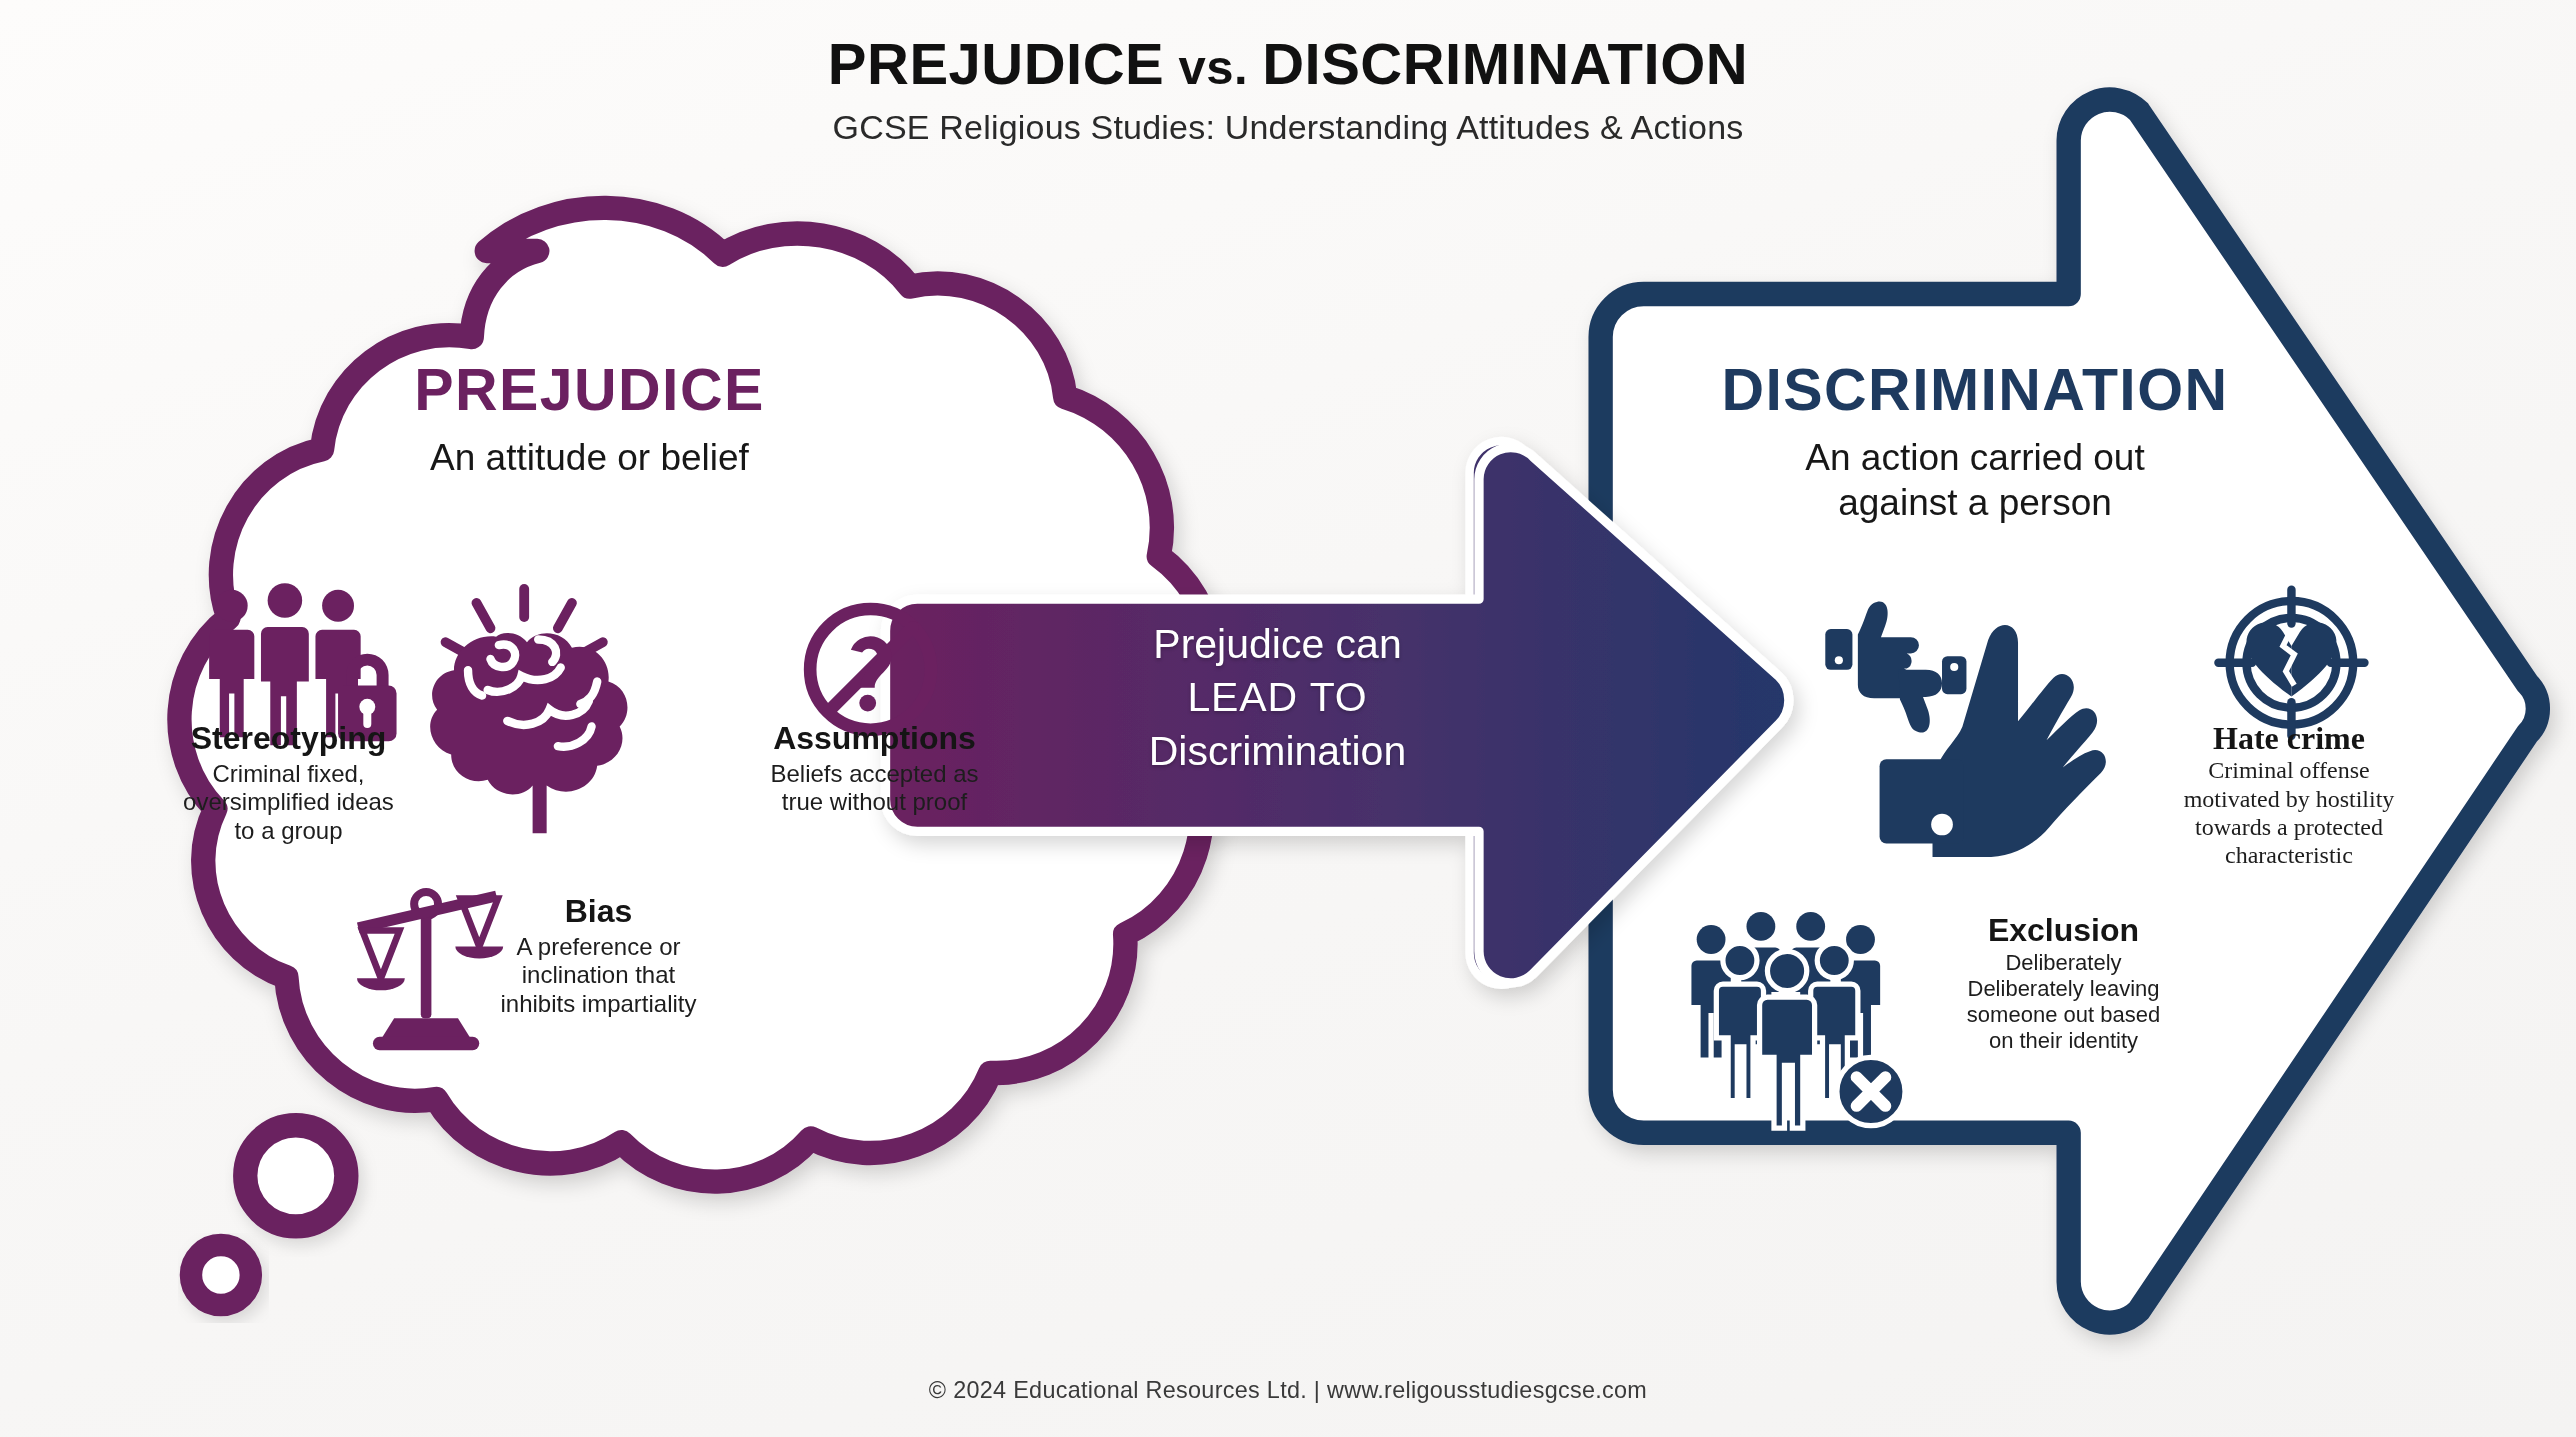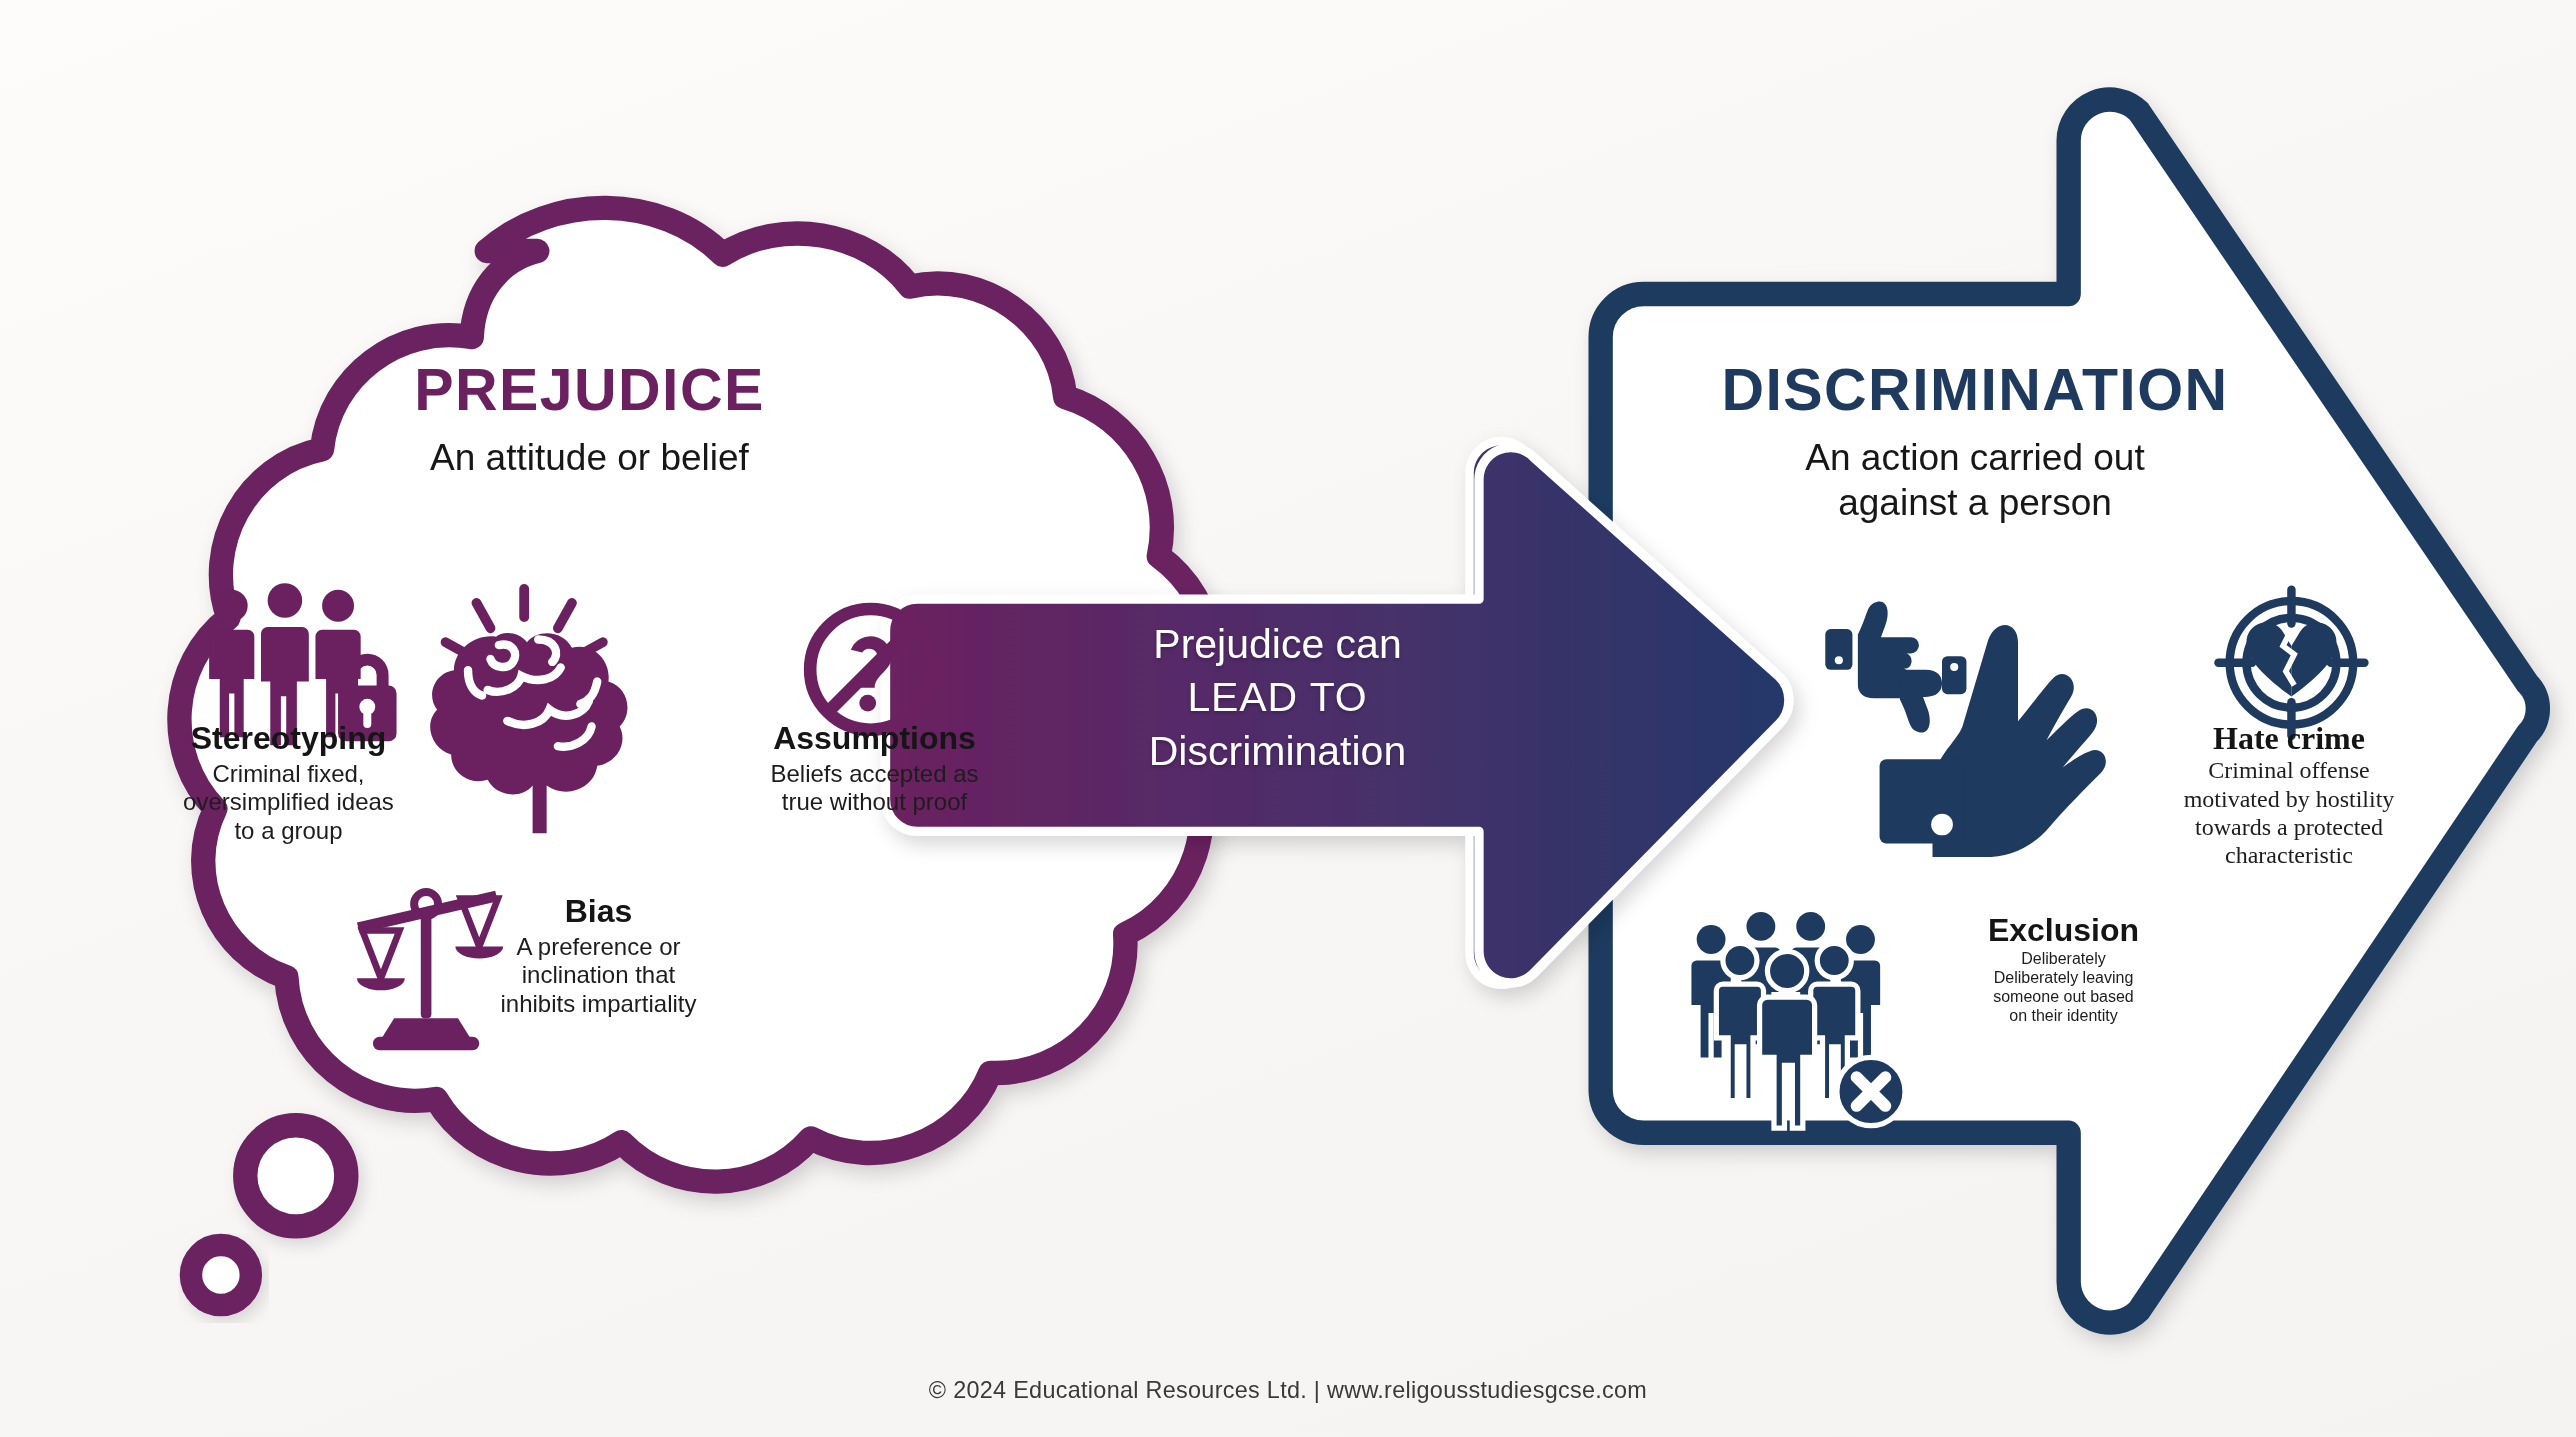--- a/index.html
+++ b/index.html
@@ -144,21 +144,21 @@
   .f-hate {
     left: 2144px; top: 721px; width: 290px; text-align: center; font-family: Liberation Serif, serif;
   }
   .f-hate .feature-title { font-size: 32px; }
   .f-hate .feature-desc { font-size: 24px; margin-top: 0; }
 
   .f-excl {
     left: 1928px; top: 913px; width: 271px; text-align: center;
   }
   .f-excl .feature-title { font-size: 32px; }
-  .f-excl .feature-desc { font-size: 16px; margin-top: 1.9px; }
+  .f-excl .feature-desc { font-size: 22px; margin-top: 1.9px; }
 
   
   .arrow-label {
     position: absolute;
     left: 1076px;
     top: 618px;
     width: 403px;
     text-align: center;
     color: #ffffff;
     font-size: 41px;
@@ -363,20 +363,24 @@
       <circle cx="114" cy="40" r="13" stroke="#ffffff" stroke-width="4"></circle>
       <path d="M101 58 h26 a5 5 0 0 1 5 5 v36 h-8 v48 h-7 V106 h-5 v41 h-7 V99 h-9 V63 a5 5 0 0 1 5 -5 Z" stroke="#ffffff" stroke-width="4"></path>
       <circle cx="78" cy="48" r="15" stroke="#ffffff" stroke-width="4"></circle>
       <path d="M63 68 h30 a6 6 0 0 1 6 6 v40 h-9 v54 h-8 V120 h-6 v48 h-8 V114 h-11 V74 a6 6 0 0 1 6 -6 Z" stroke="#ffffff" stroke-width="4"></path>
 
       <circle cx="142" cy="140" r="26" stroke="#ffffff" stroke-width="4"></circle>
       <path d="M131 129 l 22 22 M153 129 l -22 22" stroke="#ffffff" stroke-width="9" stroke-linecap="round" fill="none"></path>
     </g>
   </svg>
 
+  <div class="header">
+    <div class="main-title"><span>PREJUDICE</span><span class="vs"> vs. </span><span>DISCRIMINATION</span></div>
+    <div class="subtitle">GCSE Religious Studies: Understanding Attitudes &amp; Actions</div>
+  </div>
 
   <div class="txt prejudice-head">
     <div class="big">PREJUDICE</div>
     <div class="sub">
       <div>An attitude or belief</div>
     </div>
   </div>
 
   <div class="txt f-stereo">
     <div class="feature-title">Stereotyping</div>

